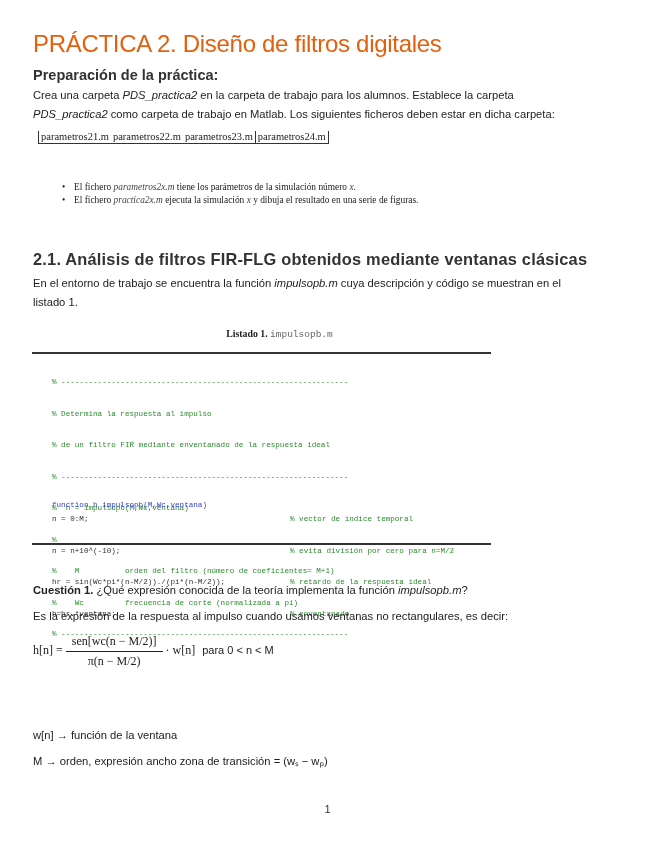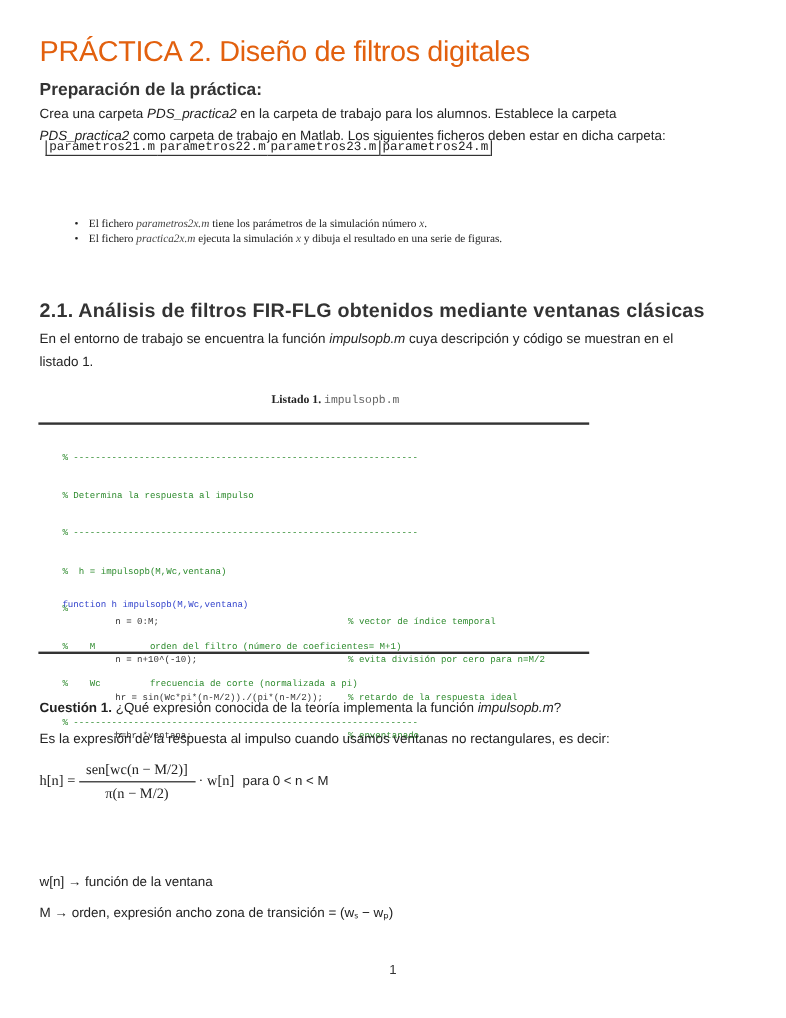--- a/index.html
+++ b/index.html
@@ -14,23 +14,23 @@
   }
   .h2 {
     left: 33px; top: 67px; font-size: 14.5px; font-weight: bold; color: #333;
     white-space: nowrap;
   }
   .para {
     font-size: 11.2px; line-height: 19px; color: #222; white-space: nowrap;
   }
   .para i { font-style: italic; }
   .filetable {
-    left: 38px; top: 117px; border-collapse: collapse;
+    left: 38px; top: 131px; border-collapse: collapse;
     border-left: 1.5px solid #333; border-bottom: 1.5px solid #333;
-    font-family: Liberation Mono, monospace;
+    font-family: Liberation Serif, serif;
     padding-left: 28px;
   }
   .filetable td {
     padding: 0 2px; line-height: 12px; white-space: nowrap; vertical-align: top;
   }
   .filetable td.sep { border-left: 1px solid #333; }
   .filetable td.last { border-right: 1px solid #333; }
   .fp { font-size: 10.5px; color: #222; }
   .fs { font-size: 8.5px; color: #777; }
   .bullets {
@@ -50,21 +50,21 @@
   }
   .caption b { font-weight: bold; }
   .caption .mono { font-family: "Liberation Mono", monospace; color: #666; font-size: 9.5px; }
   .rule { left: 32px; width: 459px; height: 1.5px; background: #333; }
   .code {
     left: 52px; font-family: "Liberation Mono", monospace; font-size: 7.6px;
     line-height: 10.5px; white-space: pre; margin: 0;
   }
   .cmt { color: #2e8b2e; }
   .kw { color: #3344cc; margin-top: 28px; }
-  .plain { color: #333; margin-left: 44px; }
+  .plain { color: #333; }
   .codecol2 { left: 290px; }
   .formula {
     left: 33px; top: 634px; font-family: "Liberation Serif", serif; font-size: 12px; color: #222;
     white-space: nowrap;
   }
   .frac { display: inline-block; vertical-align: middle; text-align: center; }
   .frac .num { display: block; border-bottom: 1px solid #222; padding: 0 6px 2px; }
   .frac .den { display: block; padding-top: 2px; }
   .pagenum { left: 0; width: 655px; top: 803px; text-align: center; font-size: 11px; color: #333; }
 </style>
@@ -106,20 +106,21 @@
 <div class="abs caption">
   <b>Listado 1.</b>
   <span class="mono">impulsopb.m</span>
 </div>
 
 <div class="abs rule" style="top:352px;"></div>
 
 <div class="abs code cmt" style="top:356px;">
   <div>% ---------------------------------------------------------------</div>
   <div>% Determina la respuesta al impulso</div>
+  <div>% de un filtro FIR mediante enventanado de la respuesta ideal</div>
   <div>% ---------------------------------------------------------------</div>
   <div>%  h = impulsopb(M,Wc,ventana)</div>
   <div>%</div>
   <div>%    M          orden del filtro (número de coeficientes= M+1)</div>
   <div>%    Wc         frecuencia de corte (normalizada a pi)</div>
   <div>% ---------------------------------------------------------------</div>
 </div>
 
 <div class="abs code kw" style="top:472px;">function h impulsopb(M,Wc,ventana)</div>
 

